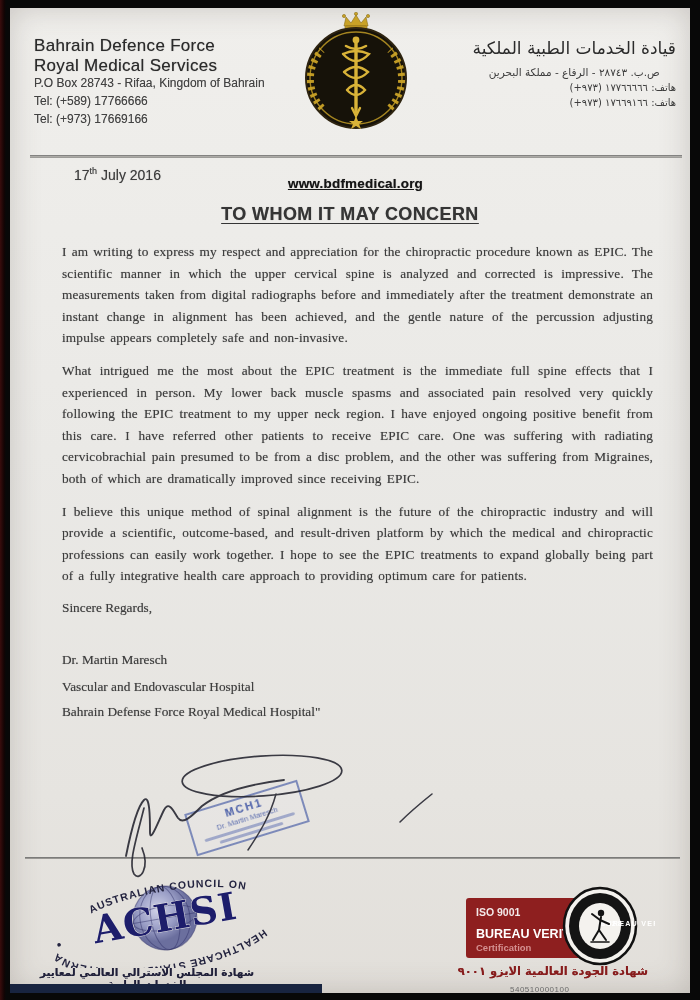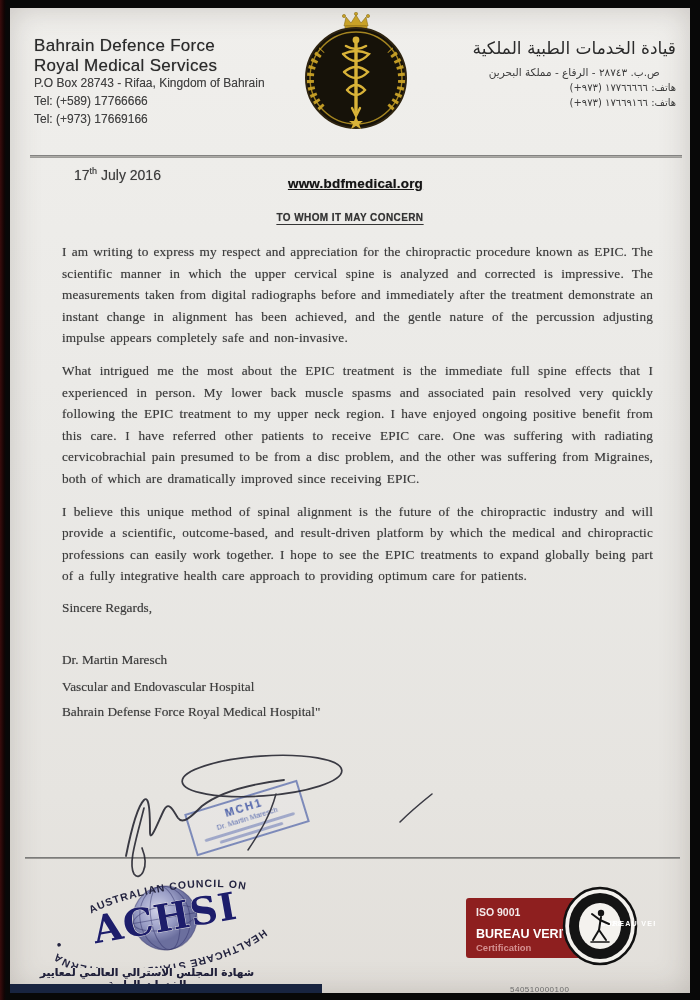--- a/index.html
+++ b/index.html
@@ -30,22 +30,22 @@
   .hdr-ar .a2 { font-size:17px; font-weight:normal; color:#2b2b2b; margin-top:4px; }
   .hdr-ar .a3 { font-size:10.5px; color:#3c3c3c; margin-top:8px;text-align:center; }
   .hdr-ar .a4 { font-size:10px; color:#3c3c3c; margin-top:4px; }
 
   .hdr-rule { position:absolute; left:20px; right:8px; top:147px; height:3px;
     background:linear-gradient(180deg,#6f6f6f,#b9b7b2 60%,#8a8a88); }
 
   
   .date-line { position:absolute; left:64px; top:158px; font-size:14px;text-align:center; }
   .date-line sup { font-size:9px; }
-  .subject { position:absolute; left:0; right:0; top:204px; text-align:center;
-    font-size:10px; font-weight:bold; letter-spacing:.4px; color:#353535;
+  .subject { position:absolute; left:0; right:0; top:196px; text-align:center;
+    font-size:18px; font-weight:bold; letter-spacing:.4px; color:#353535;
     text-decoration:underline; text-underline-offset:3px; text-shadow:0 0 .7px rgba(53,53,53,.6); }
 
   .body-block { position:absolute; left:52px; right:37px; top:233px;font-family:Liberation Serif, serif; }
   .body-block p { font-size:13.3px; line-height:21.6px; text-align:justify;
     word-spacing:1.5px; letter-spacing:.15px; margin-bottom:11px; }
   .closing { margin-top:13px; font-size:13.3px; }
   .sig-name { margin-top:36px; font-size:13.3px; }
   .sig-title { margin-top:11px; font-size:13.3px; }
   .sig-org { margin-top:9px; font-size:13.3px; }
 
@@ -215,15 +215,16 @@
 
       <g stroke="#141414" stroke-width="2" stroke-linecap="round" fill="none">
         <circle cx="1" cy="-13" r="3.2" fill="#141414" stroke="none"></circle>
         <path d="M 1,-9 L -1,4"></path>
         <path d="M 0,-6 L -8,-12 M 0,-6 L 9,-2"></path>
         <path d="M -1,4 L -7,14 M -1,4 L 6,14"></path>
         <path d="M -9,16 L 9,16" stroke-width="1.6"></path>
       </g>
     </g>
   </svg>
+  <div class="bv-cap">شهادة الجودة العالمية الايزو ٩٠٠١</div>
   <div class="bv-serial">540510000100</div>
 
 </div>
 
 </body></html>

